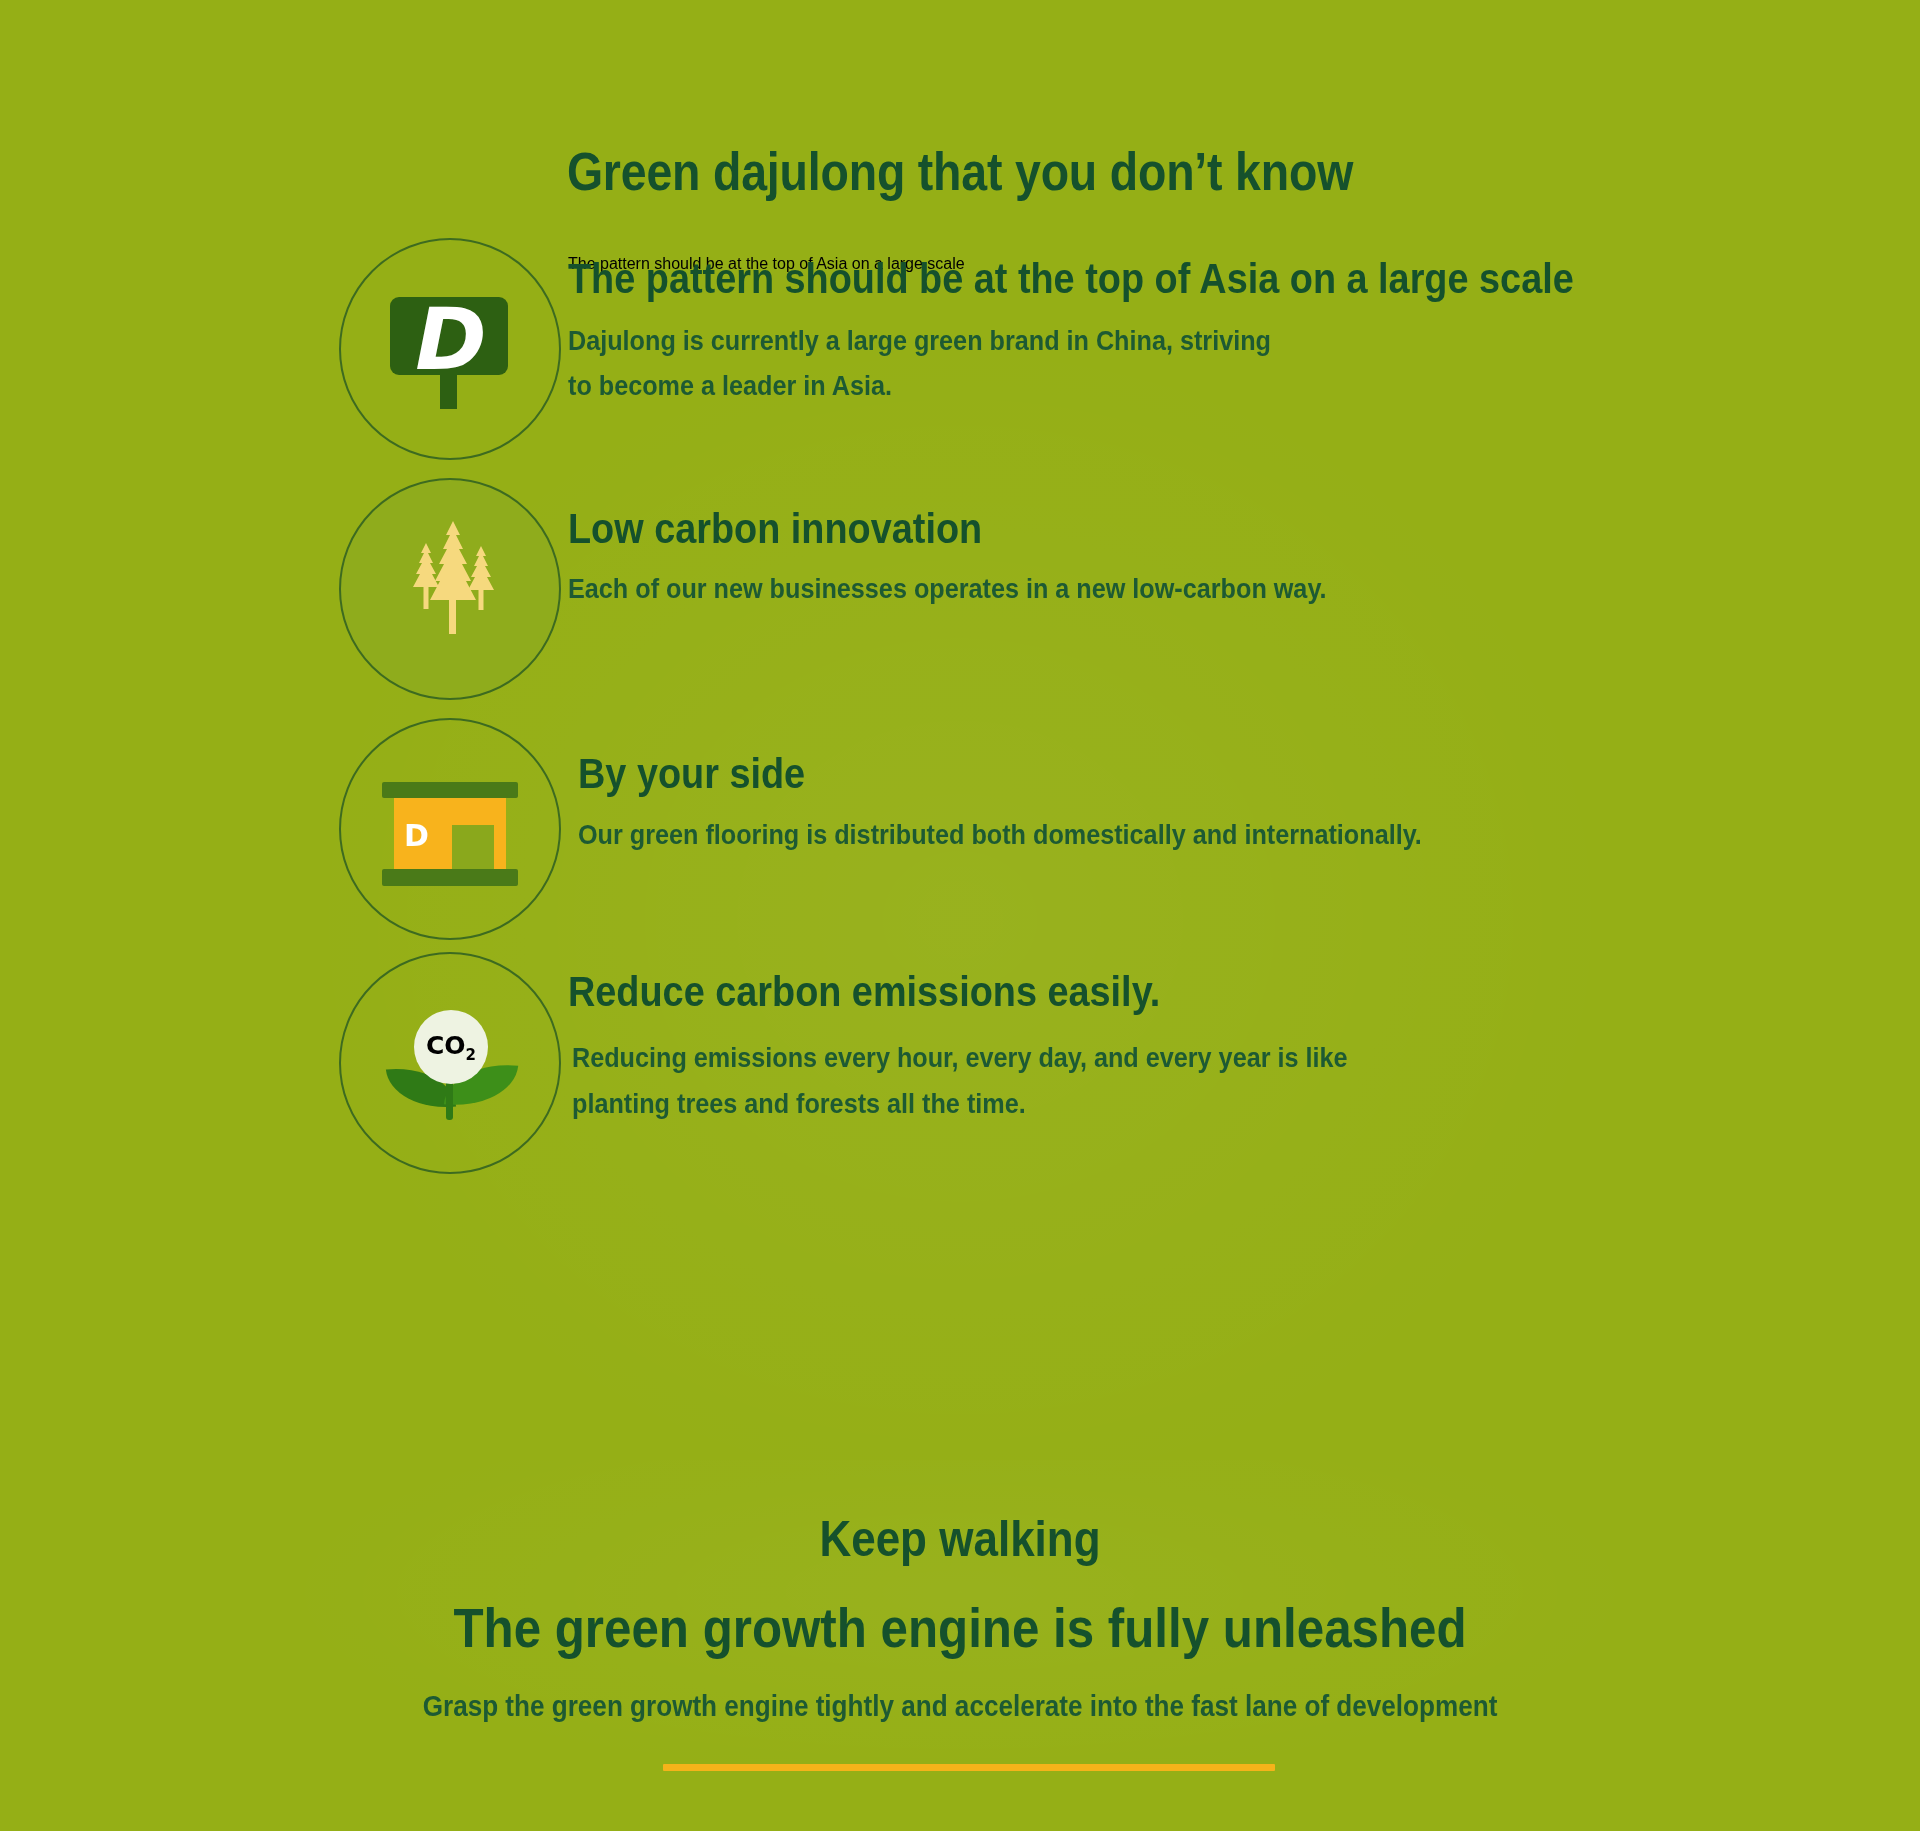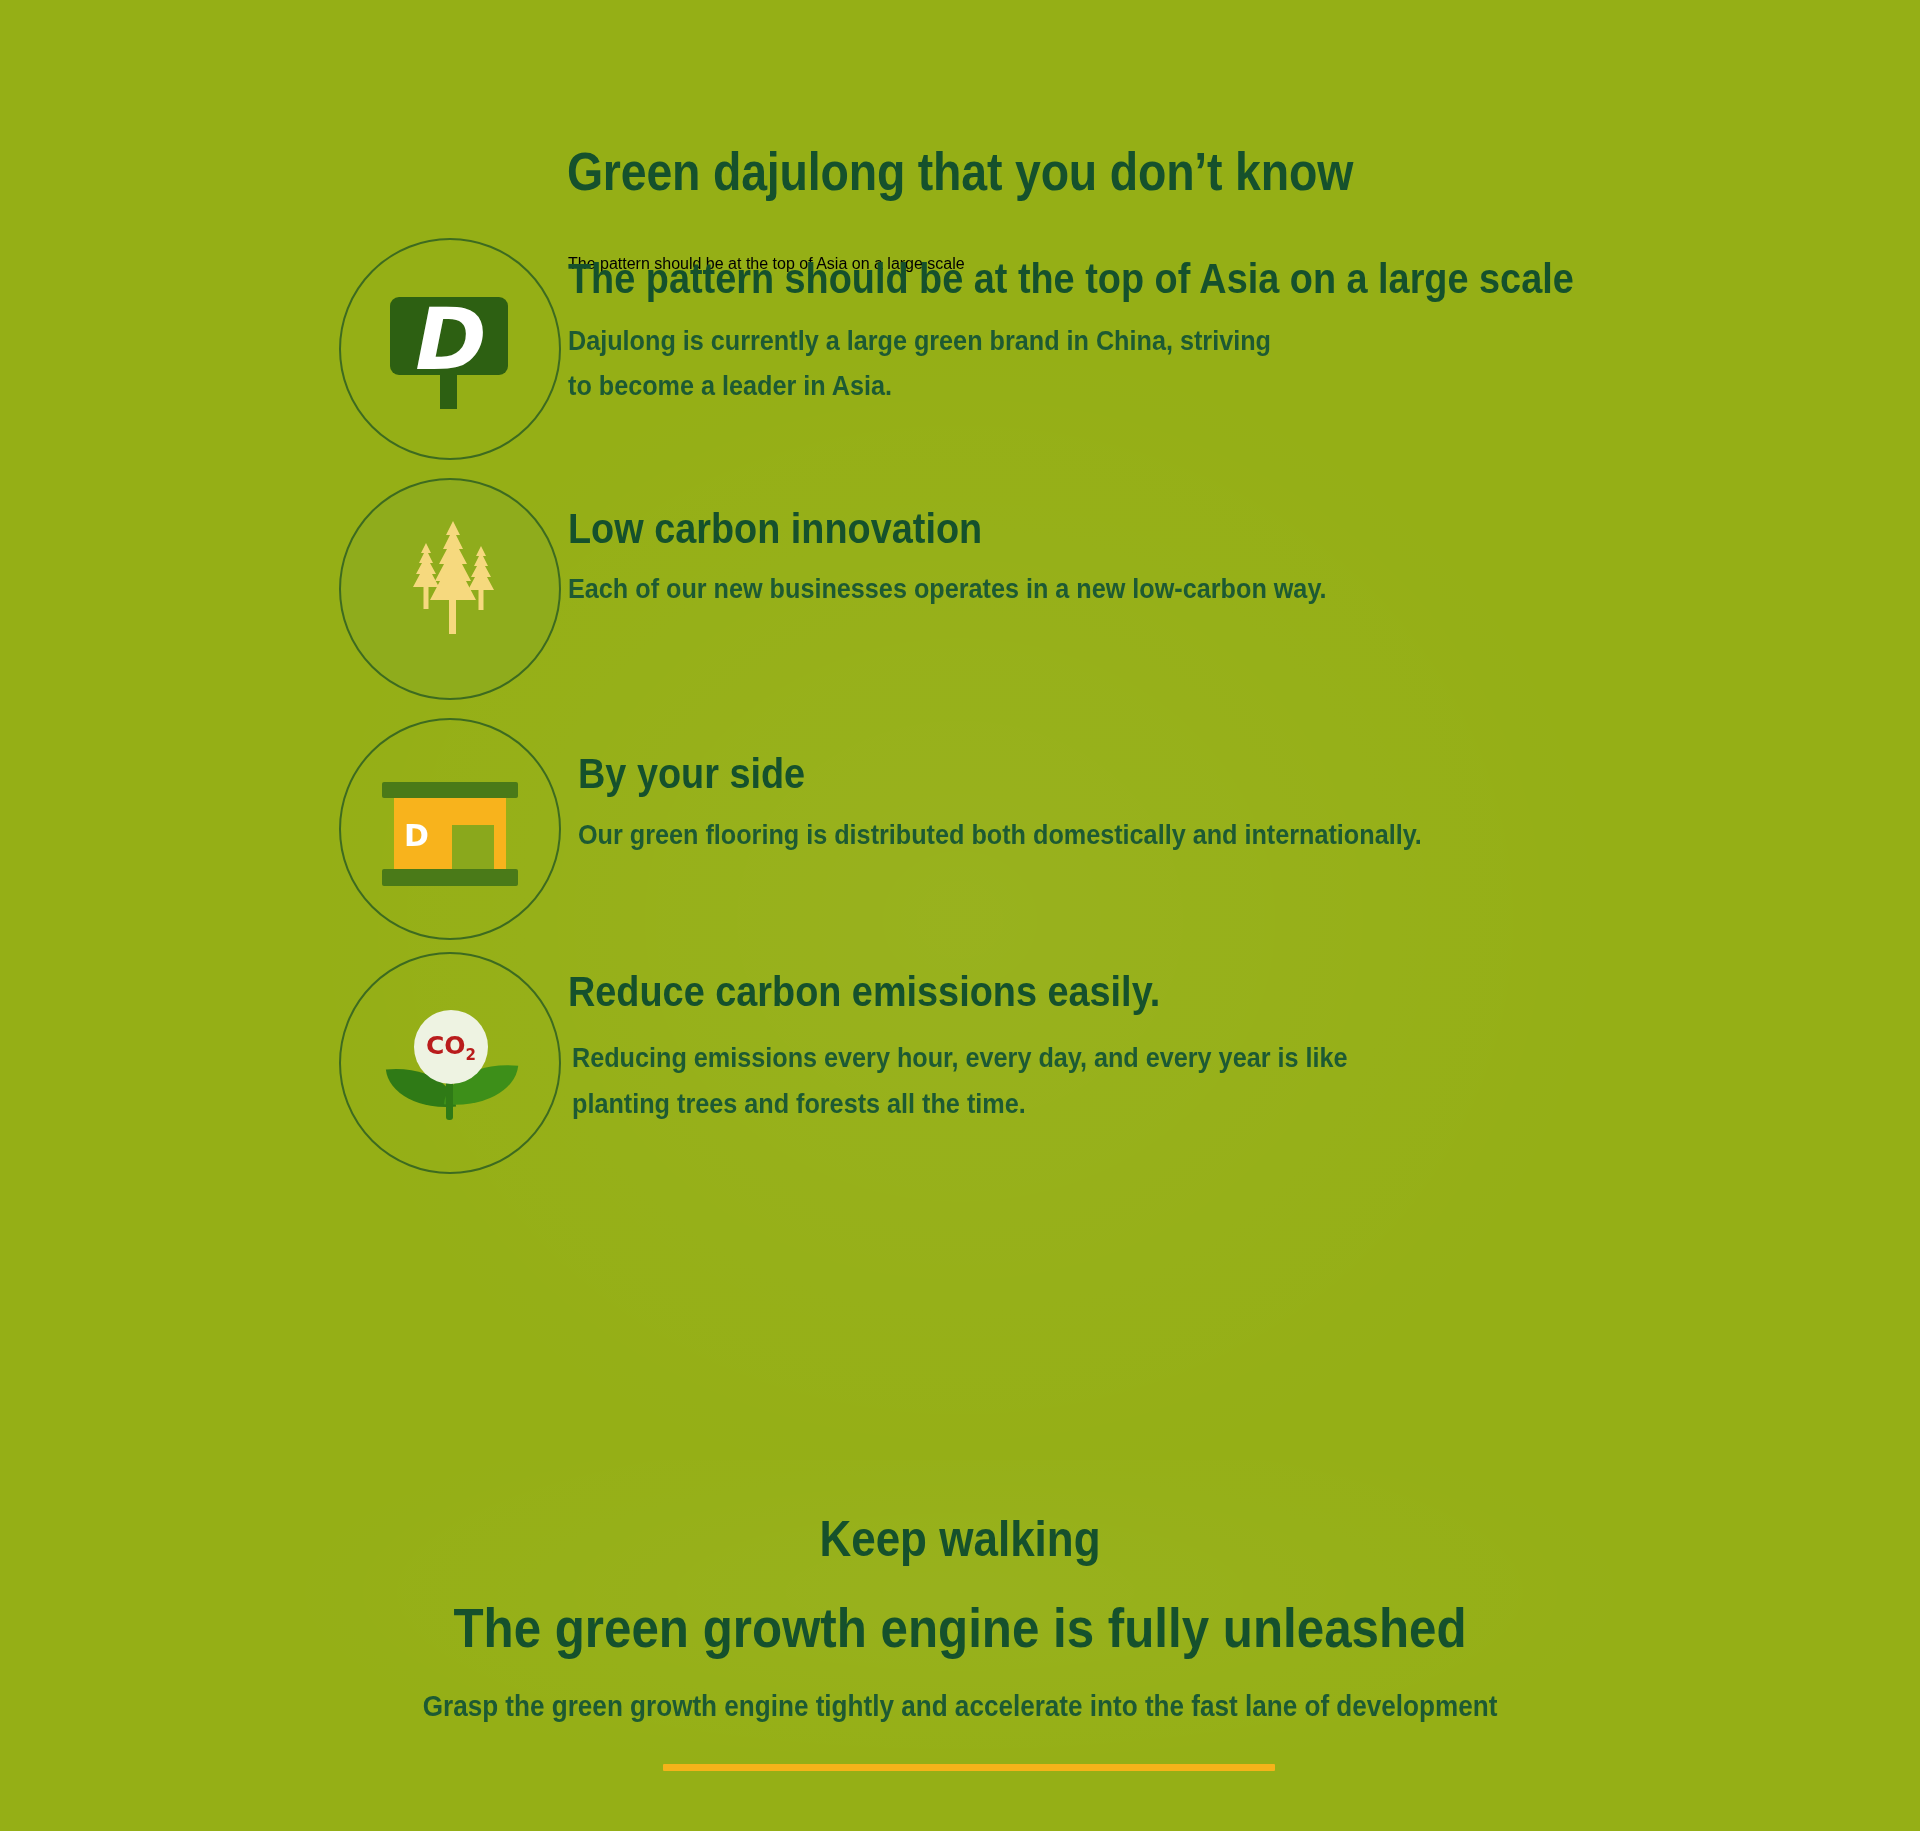--- a/index.html
+++ b/index.html
@@ -112,21 +112,21 @@
     position:absolute; left:22px; top:48px; font-size:30px; font-weight:bold;
     color:#ffffff; font-family:"DejaVu Sans", sans-serif;
   }
 
   .co2{ position:relative; width:140px; height:118px; }
   .co2 .disc{
     position:absolute; left:34px; top:6px; width:74px; height:74px;
     background:#eef3e2; border-radius:50%;
     display:flex; align-items:center; justify-content:center;
   }
-  .co2 .disc span{ font-size:25px; font-weight:bold; color:#b91c1c; font-family:"DejaVu Sans", sans-serif;text-align:right;}
+  .co2 .disc span{ font-size:25px; font-weight:bold; color:#000000; font-family:"DejaVu Sans", sans-serif;text-align:right;}
   .co2 .disc span sub{ font-size:15px; }
   .co2 .leafL{
     position:absolute; left:8px; top:62px; width:66px; height:44px;
     background:#2f7a16; border-radius:0 100% 0 100%;
     transform:rotate(-6deg);
   }
   .co2 .leafR{
     position:absolute; left:66px; top:58px; width:70px; height:46px;
     background:#3d8f19; border-radius:100% 0 100% 0;
     transform:rotate(6deg);

